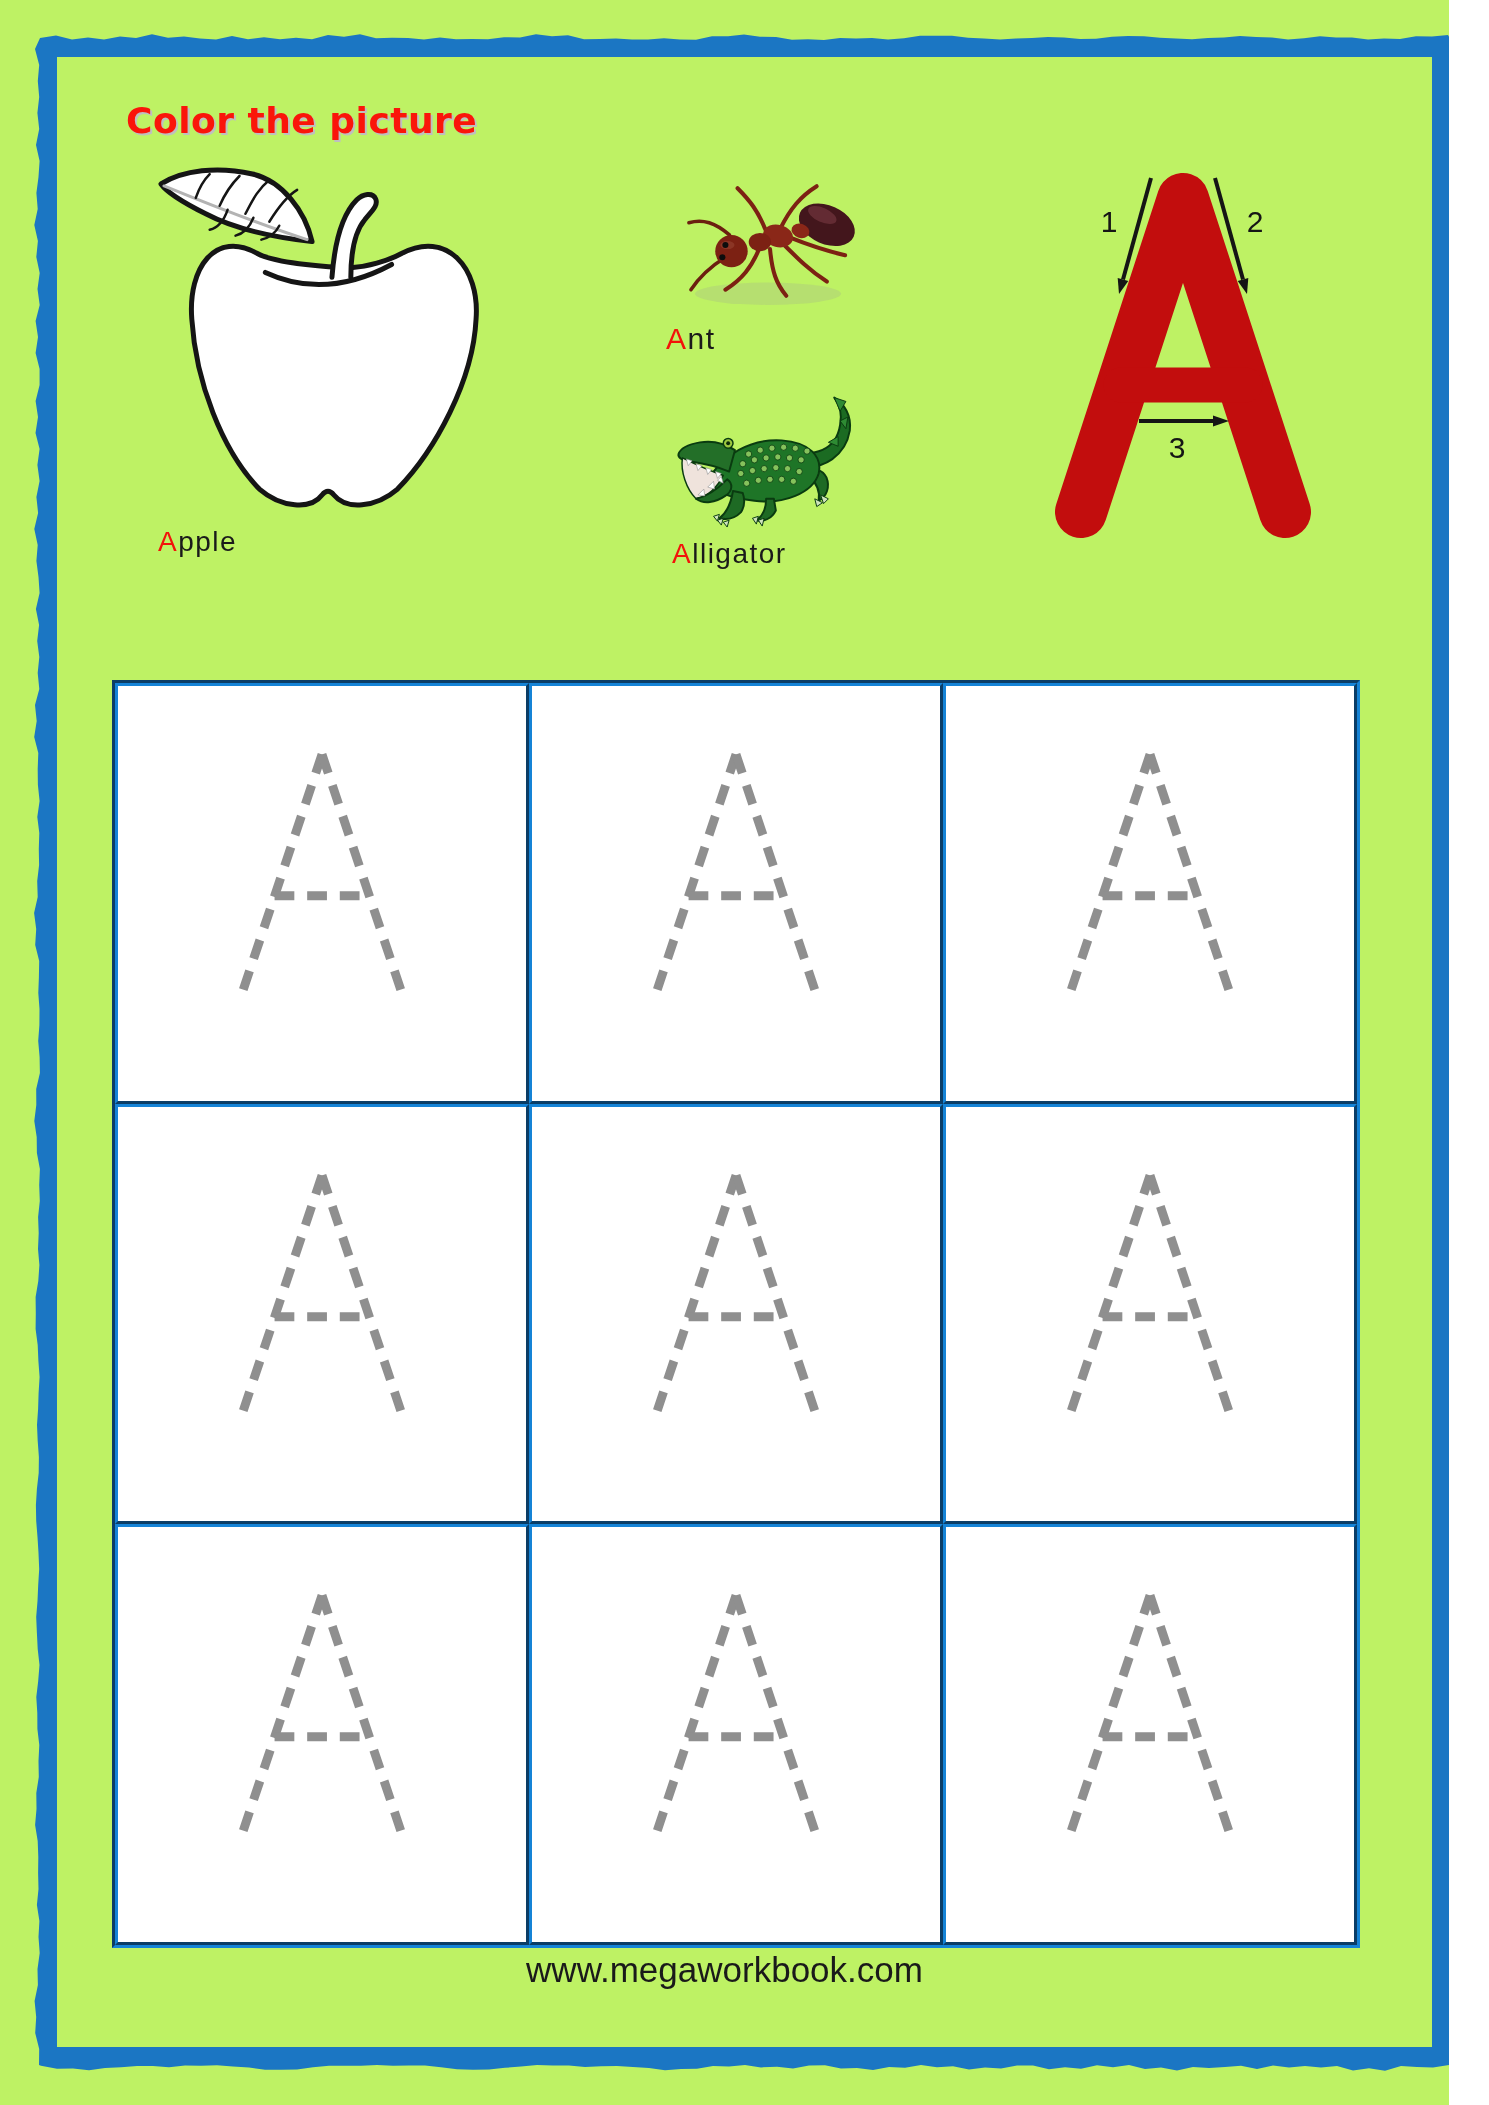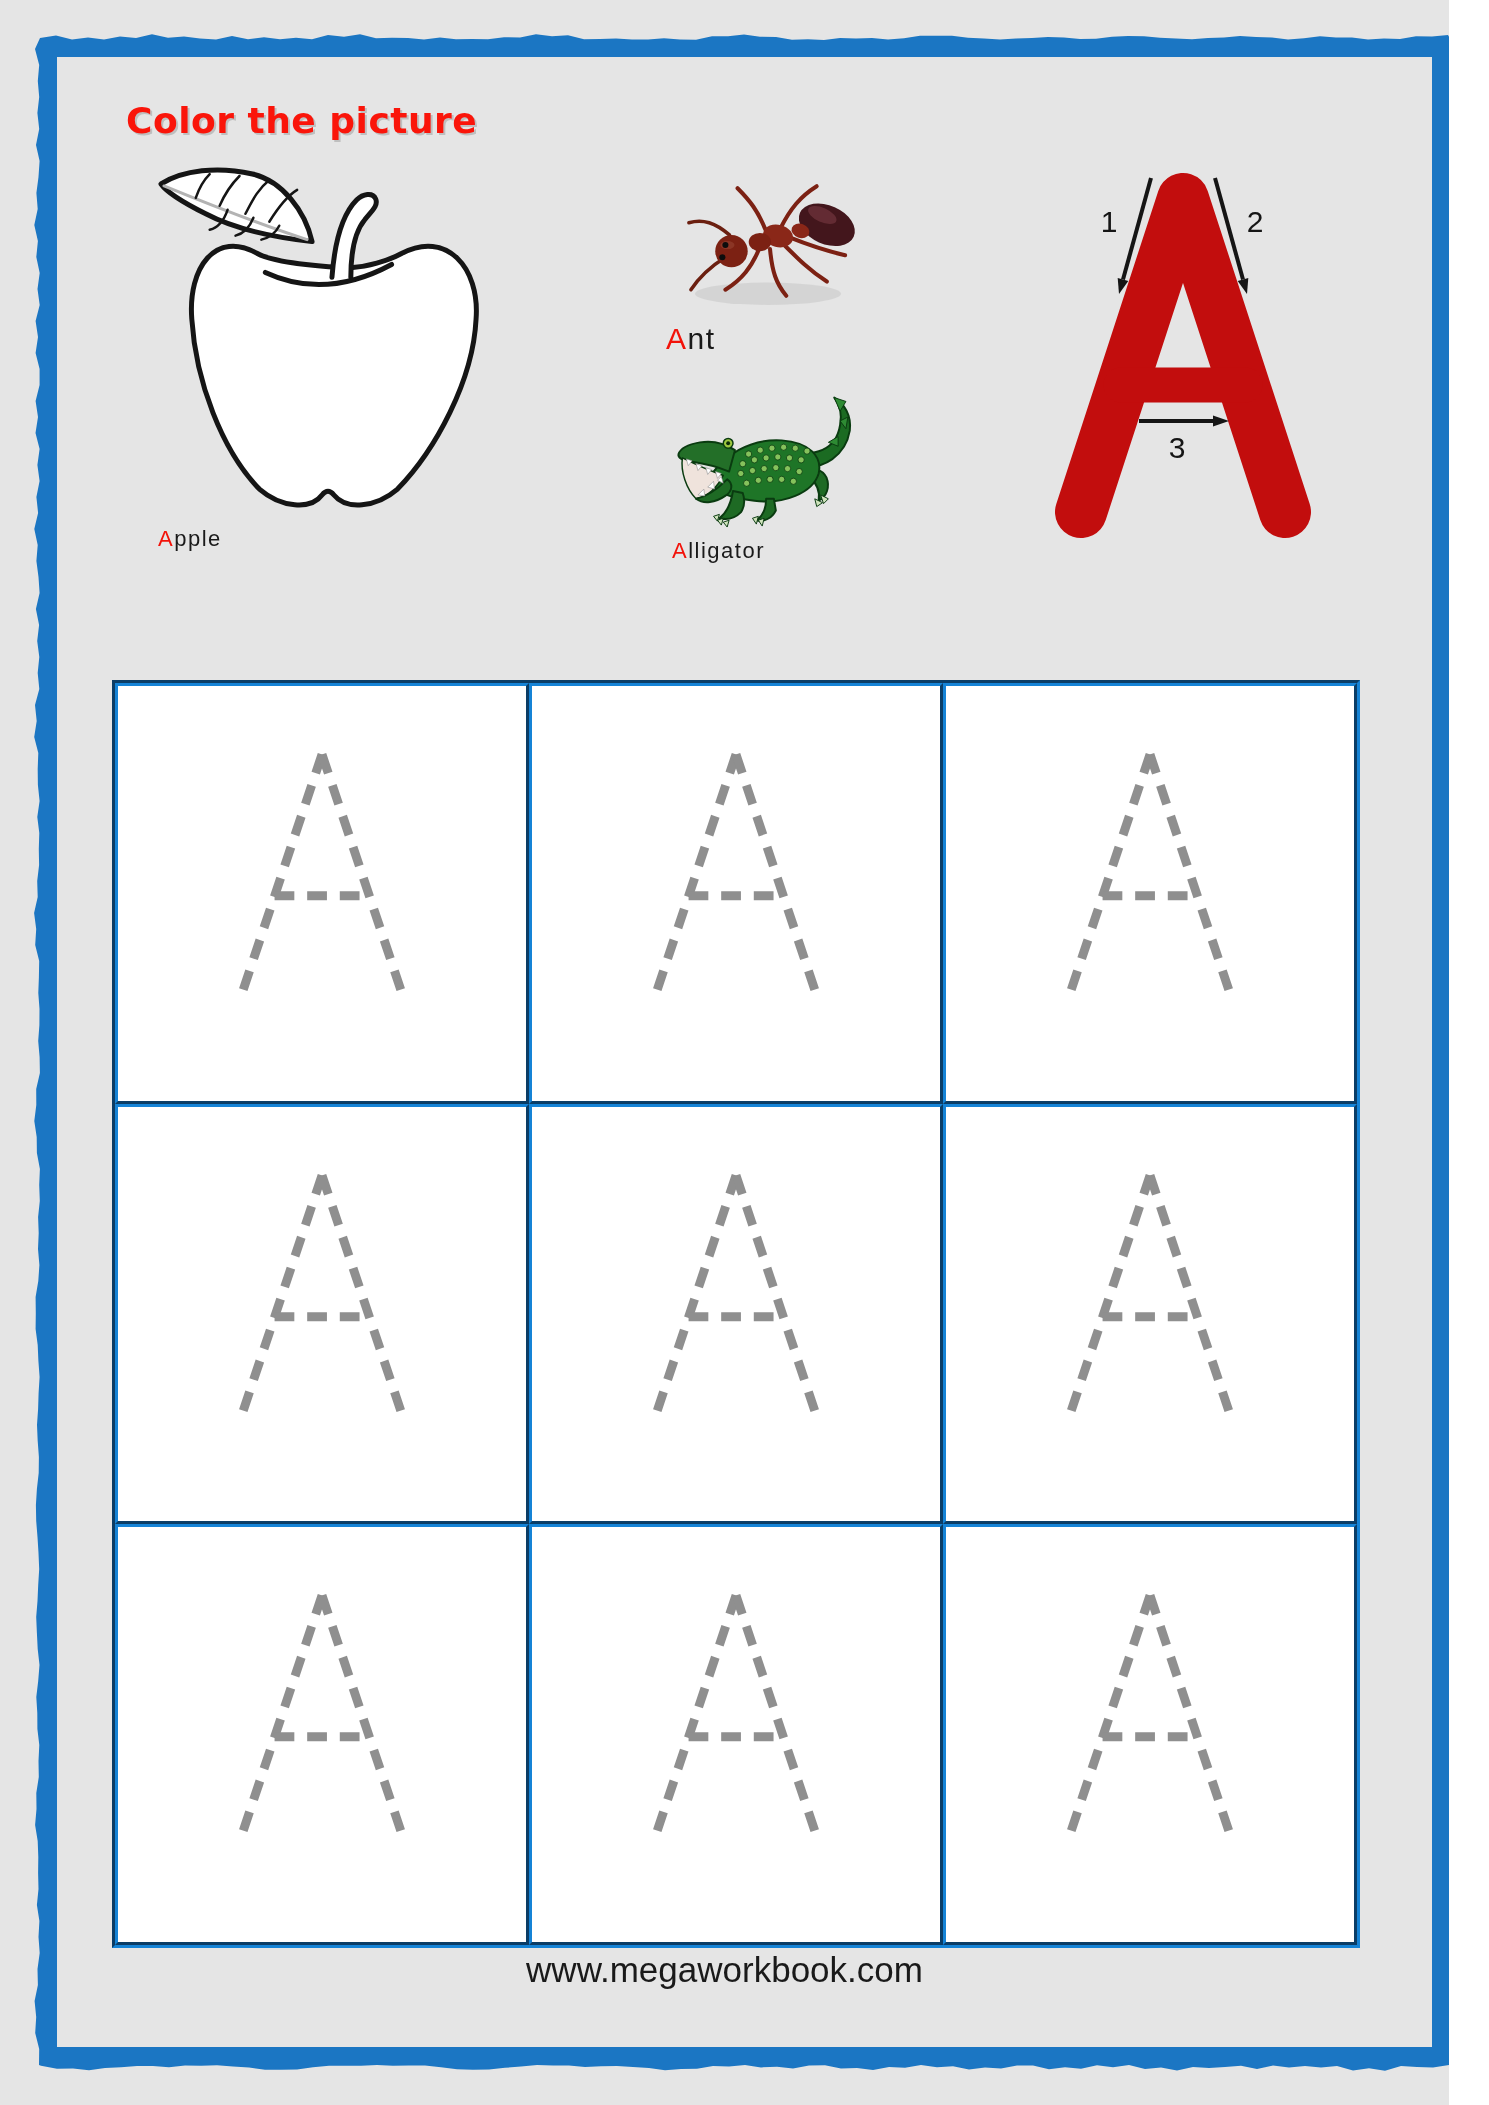--- a/index.html
+++ b/index.html
@@ -1,27 +1,27 @@
 <!DOCTYPE html>
 <html><head>
 <meta charset="utf-8">
 <style>
   html,body{margin:0;padding:0;background:#fff;}
-  .page{position:relative;width:1449px;height:2105px;background:#e5e5e5;overflow:hidden;
+  .page{position:relative;width:1449px;height:2105px;background:#bef264;overflow:hidden;
         font-family:"Liberation Sans",sans-serif;}
   .frame-svg{position:absolute;left:0;top:0;width:1489px;height:2105px;pointer-events:none;}
   .heading{position:absolute;margin:0;font-family:"DejaVu Sans",sans-serif;font-weight:700;
            font-size:36px;color:#FA150A;text-shadow:2px 2px 0 #bfbfbf;letter-spacing:0.5px;}
   .h-color{left:126px;top:100px;}
   .h-trace{left:121px;top:626px;}
   .img-block{position:absolute;text-align:left;}
   .apple-block{left:158px;top:164px;width:328px;}
   .ant-block{left:666px;top:170px;width:204px;}
   .gator-block{left:672px;top:382px;width:196px;}
-  .word{margin-top:6px;font-size:22px;color:#1a1a1a;letter-spacing:1.5px;}
+  .word{margin-top:6px;font-size:28px;color:#1a1a1a;letter-spacing:1.5px;}
   .word .initial{color:#F2130A;}
   .guide-block{position:absolute;left:1053px;top:168px;width:264px;height:398px;}
   .grid{position:absolute;left:112px;top:680px;width:1248px;height:1268px;box-sizing:border-box;
         display:grid;grid-template-columns:repeat(3,1fr);grid-template-rows:repeat(3,1fr);
         border-top:3px solid #0B3D66;border-left:3px solid #0B3D66;
         border-bottom:3px solid #1583D6;border-right:3px solid #1583D6;background:#fff;}
   .cell{box-sizing:border-box;background:#fff;
         border-top:3px solid #1583D6;border-left:3px solid #1583D6;
         border-bottom:3px solid #0B3D66;border-right:3px solid #0B3D66;
         display:flex;justify-content:center;align-items:flex-start;padding-top:62px;}

